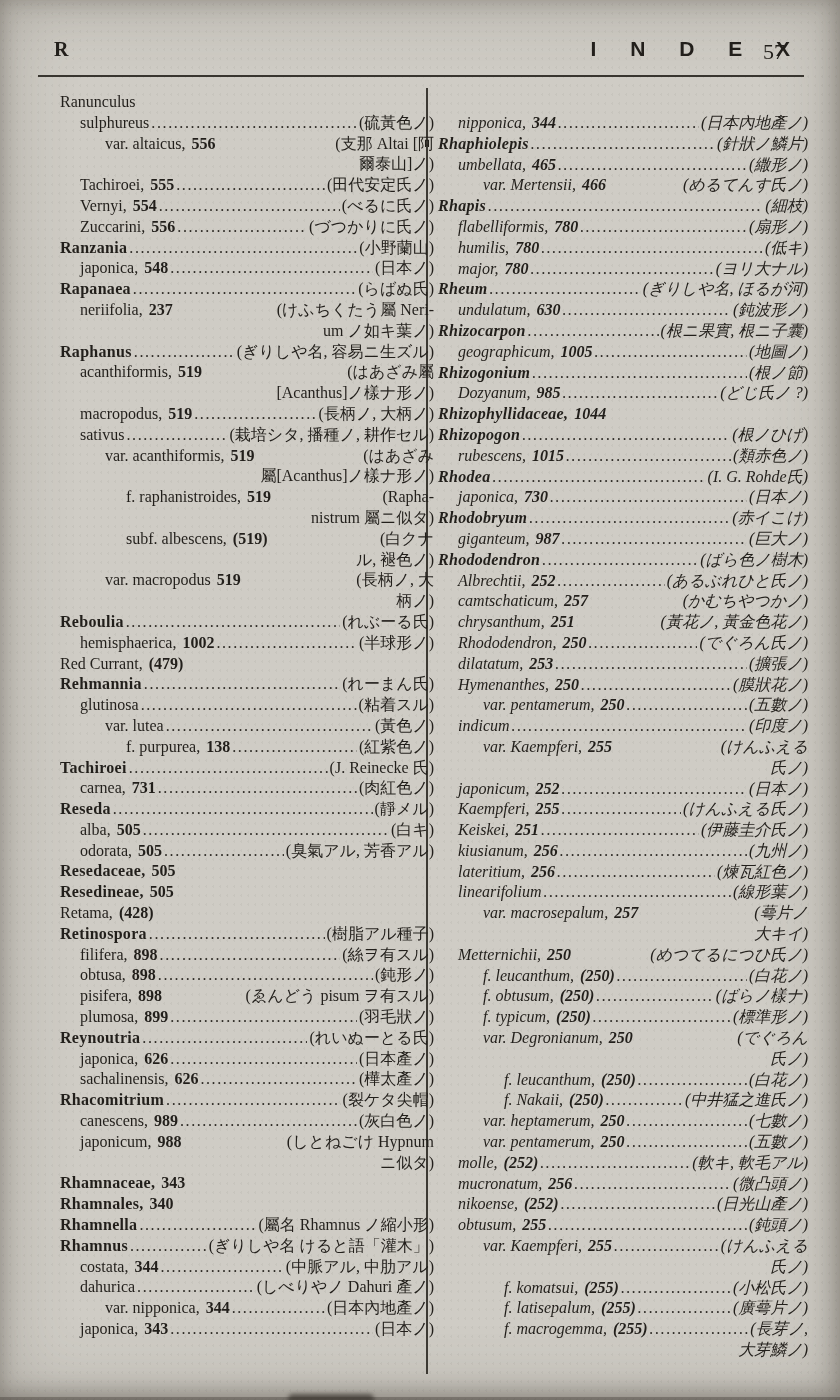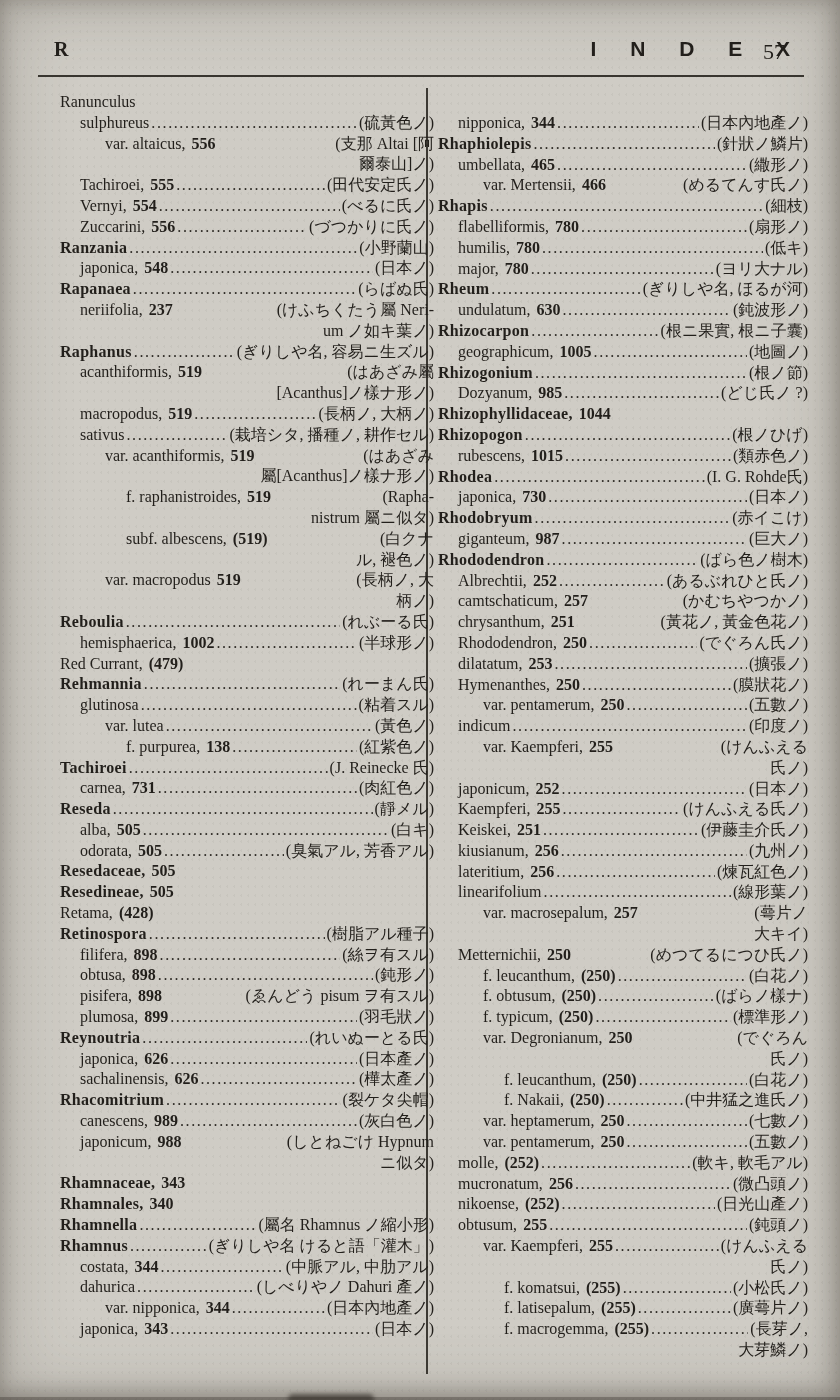--- a/index.html
+++ b/index.html
@@ -18,21 +18,21 @@
   .header{position:absolute;left:40px;right:36px;top:34px;height:40px;}
   .hdr-letter{position:absolute;left:14px;top:4px;font-size:20px;font-weight:bold;}
   .hdr-title{position:absolute;left:0;right:0;top:3px;text-align:right;
     font-family:"Liberation Sans","DejaVu Sans",sans-serif;font-weight:bold;
     font-size:21px;letter-spacing:14px;text-indent:14px;}
   .hdr-page{position:absolute;right:19px;top:5px;font-size:22px;font-weight:normal;}
   .hdr-rule{position:absolute;left:-2px;right:0;top:41px;height:2px;background:#38352f;}
   .divider{position:absolute;left:426px;top:88px;width:2px;height:1286px;background:#3c3933;}
   .col{position:absolute;}
   .col-left{left:36px;top:92px;width:374px;margin-left:24px;}
-  .col-right{left:438px;top:113px;width:370px;}
+  .col-right{left:438px;top:113px;width:370px;font-style:italic;}
   .line{display:flex;align-items:baseline;font-size:16px;line-height:20.8px;height:20.8px;white-space:nowrap;}
   .line.i1{padding-left:20px;}
   .line.i2{padding-left:45px;}
   .line.i3{padding-left:66px;}
   .nm.b{font-weight:bold;letter-spacing:0.3px;}
   .num{font-weight:bold;margin-left:6px;}
   .dots{flex:1;min-width:4px;overflow:hidden;letter-spacing:1.6px;margin:0 2px;color:#2e2b26;}
   .sp{flex:1;min-width:8px;}
   .note{}
   .cont{display:block;text-align:right;}

